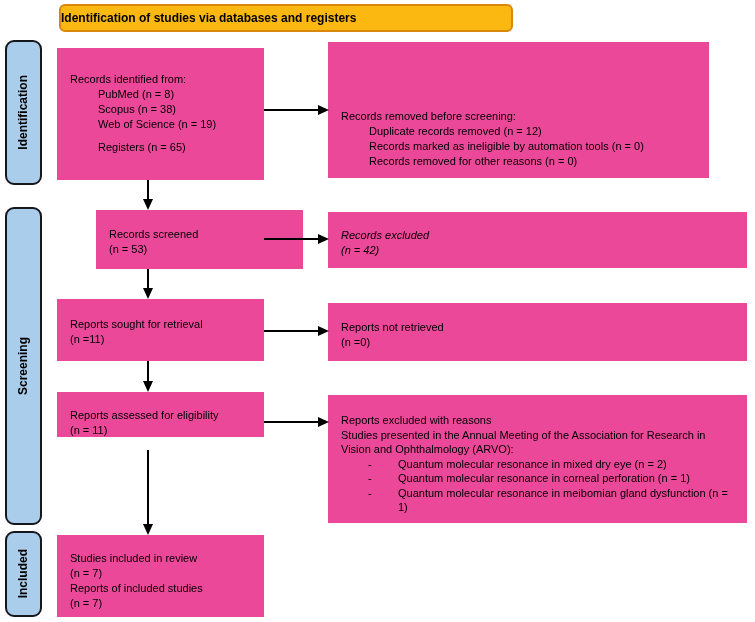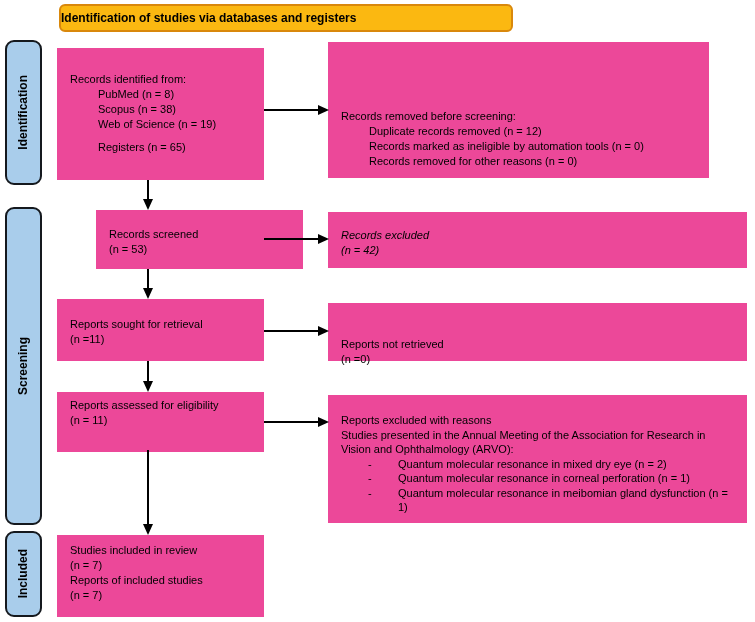--- a/index.html
+++ b/index.html
@@ -35,26 +35,26 @@
   }
   .indent{margin-left:28px;}
   .gap-above{margin-top:8px;}
   .bullet{display:flex;margin-left:27px;}
   .bullet .dash{width:30px;flex:0 0 30px;}
   .bullet .btxt{flex:1;}
   
   .b-identified{left:57px;top:48px;width:207px;height:132px;padding-top:20px;}
   .b-screened{left:68px;top:210px;width:207px;height:59px;padding-top:13px;margin-left:28px;}
   .b-sought{left:57px;top:299px;width:207px;height:62px;padding-top:14px;}
-  .b-assessed{left:57px;top:392px;width:207px;height:60px;padding-top:2px;}
-  .b-included{left:57px;top:535px;width:207px;height:82px;padding-top:4px;}
+  .b-assessed{left:57px;top:392px;width:207px;height:45px;padding-top:12px;}
+  .b-included{left:57px;top:535px;width:207px;height:82px;padding-top:12px;}
   
   .b-removed{left:328px;top:42px;width:381px;height:136px;padding-top:63px;}
   .b-excluded{left:328px;top:212px;width:419px;height:56px;padding-top:12px;font-style:italic;}
-  .b-notretrieved{left:328px;top:303px;width:419px;height:58px;padding-top:30px;}
+  .b-notretrieved{left:328px;top:303px;width:419px;height:58px;padding-top:13px;}
   .b-reasons{left:328px;top:395px;width:419px;height:128px;padding-top:14px;line-height:14.5px;}
   
   .h-arrow{position:absolute;height:1.5px;background:#000;}
   .h-arrow::after{
     content:"";position:absolute;right:-10px;top:-4.5px;
     border-left:11px solid #000;border-top:5px solid transparent;border-bottom:5px solid transparent;
   }
   .v-arrow{position:absolute;width:1.5px;background:#000;}
   .v-arrow::after{
     content:"";position:absolute;bottom:-10px;left:-4.5px;

